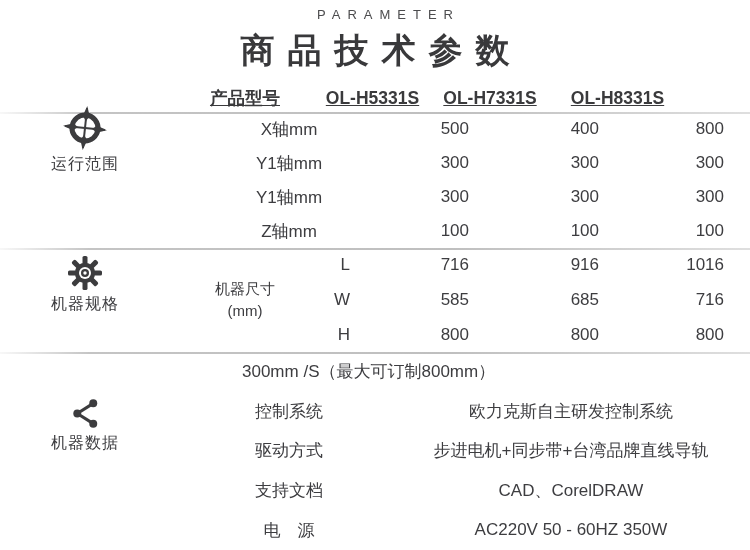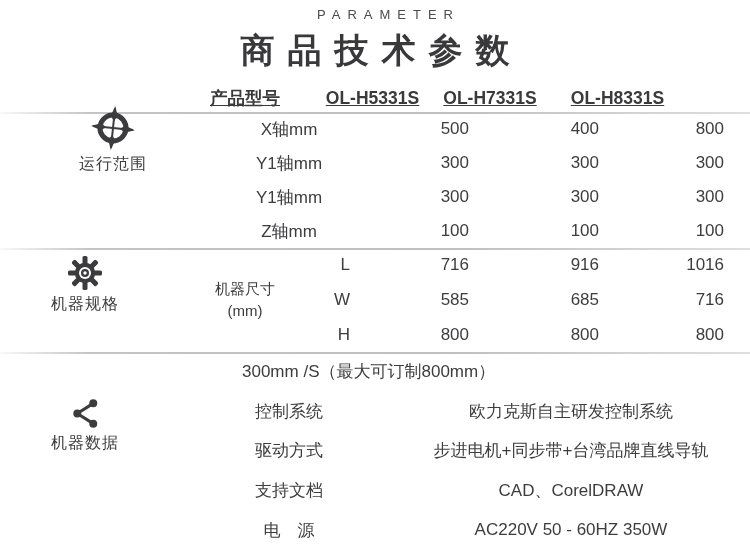--- a/index.html
+++ b/index.html
@@ -29,21 +29,21 @@
     content:""; position:absolute; top:0; left:0; right:0; height:1.5px;
     background:linear-gradient(to right, rgba(196,196,196,0.12) 0%, #c4c4c4 12%, #bfbfbf 60%, rgba(196,196,196,0.55) 100%);
   }
   .s1 { height:136px; }
   .s2 { height:104px; }
   .s3 { height:198px; }
   .icon-group {
     position:absolute; left:0; width:170px;
     display:flex; flex-direction:column; align-items:center; z-index:2;
   }
-  .s1 .icon-group { top:-6px;padding-left:28px; }
+  .s1 .icon-group { top:-6px; }
   .s2 .icon-group { top:8px; }
   .s3 .icon-group { top:46px; }
   .icon-label { font-size:16px; color:#3d3d40; margin-top:4px; letter-spacing:1px; white-space:nowrap; }
   .rows { display:flex; flex-direction:column; height:100%;margin-left:44px; }
   .row {
     flex:1; display:grid; grid-template-columns:170px 150px 105px 130px 125px;
     align-items:center; font-size:17px;
   }
   .row .lbl { grid-column:2; text-align:center; white-space:pre; }
   .row .v { text-align:right; }

